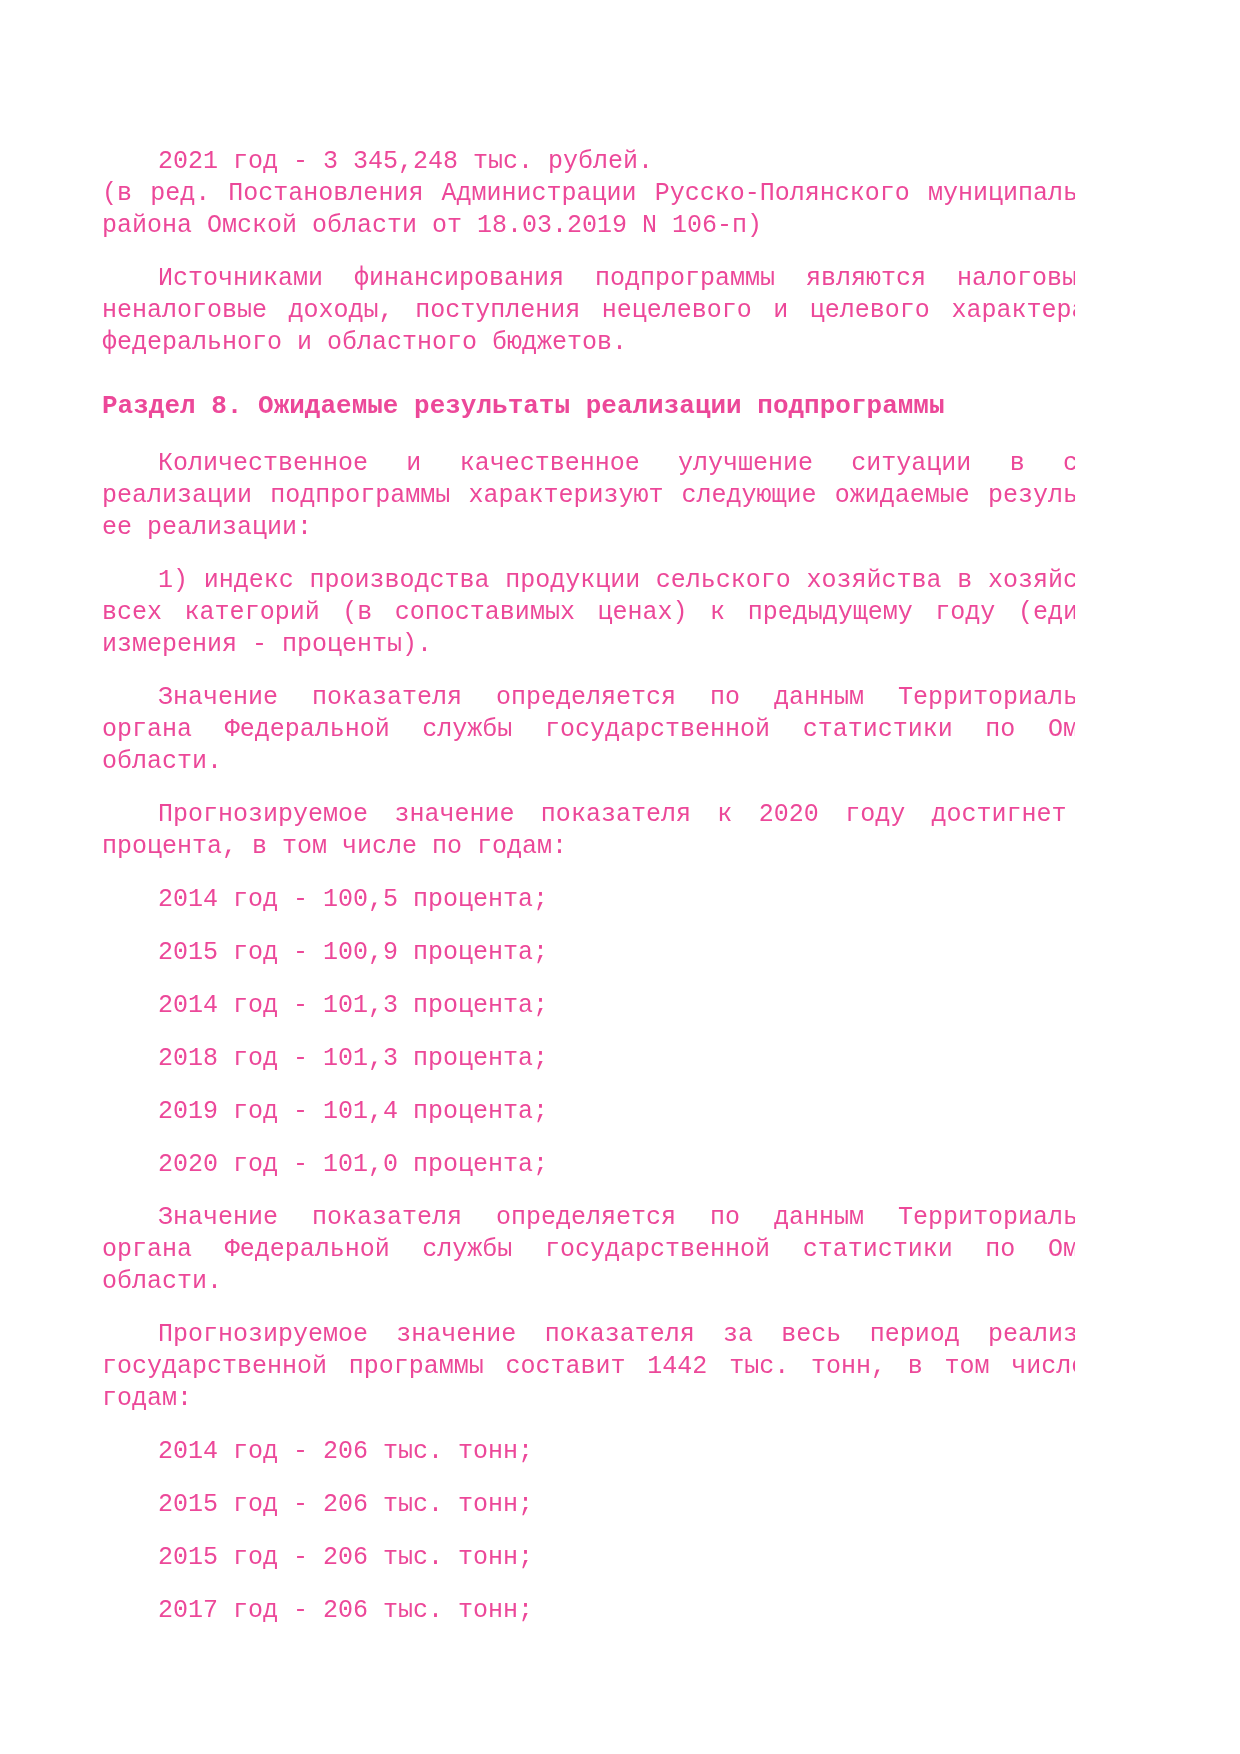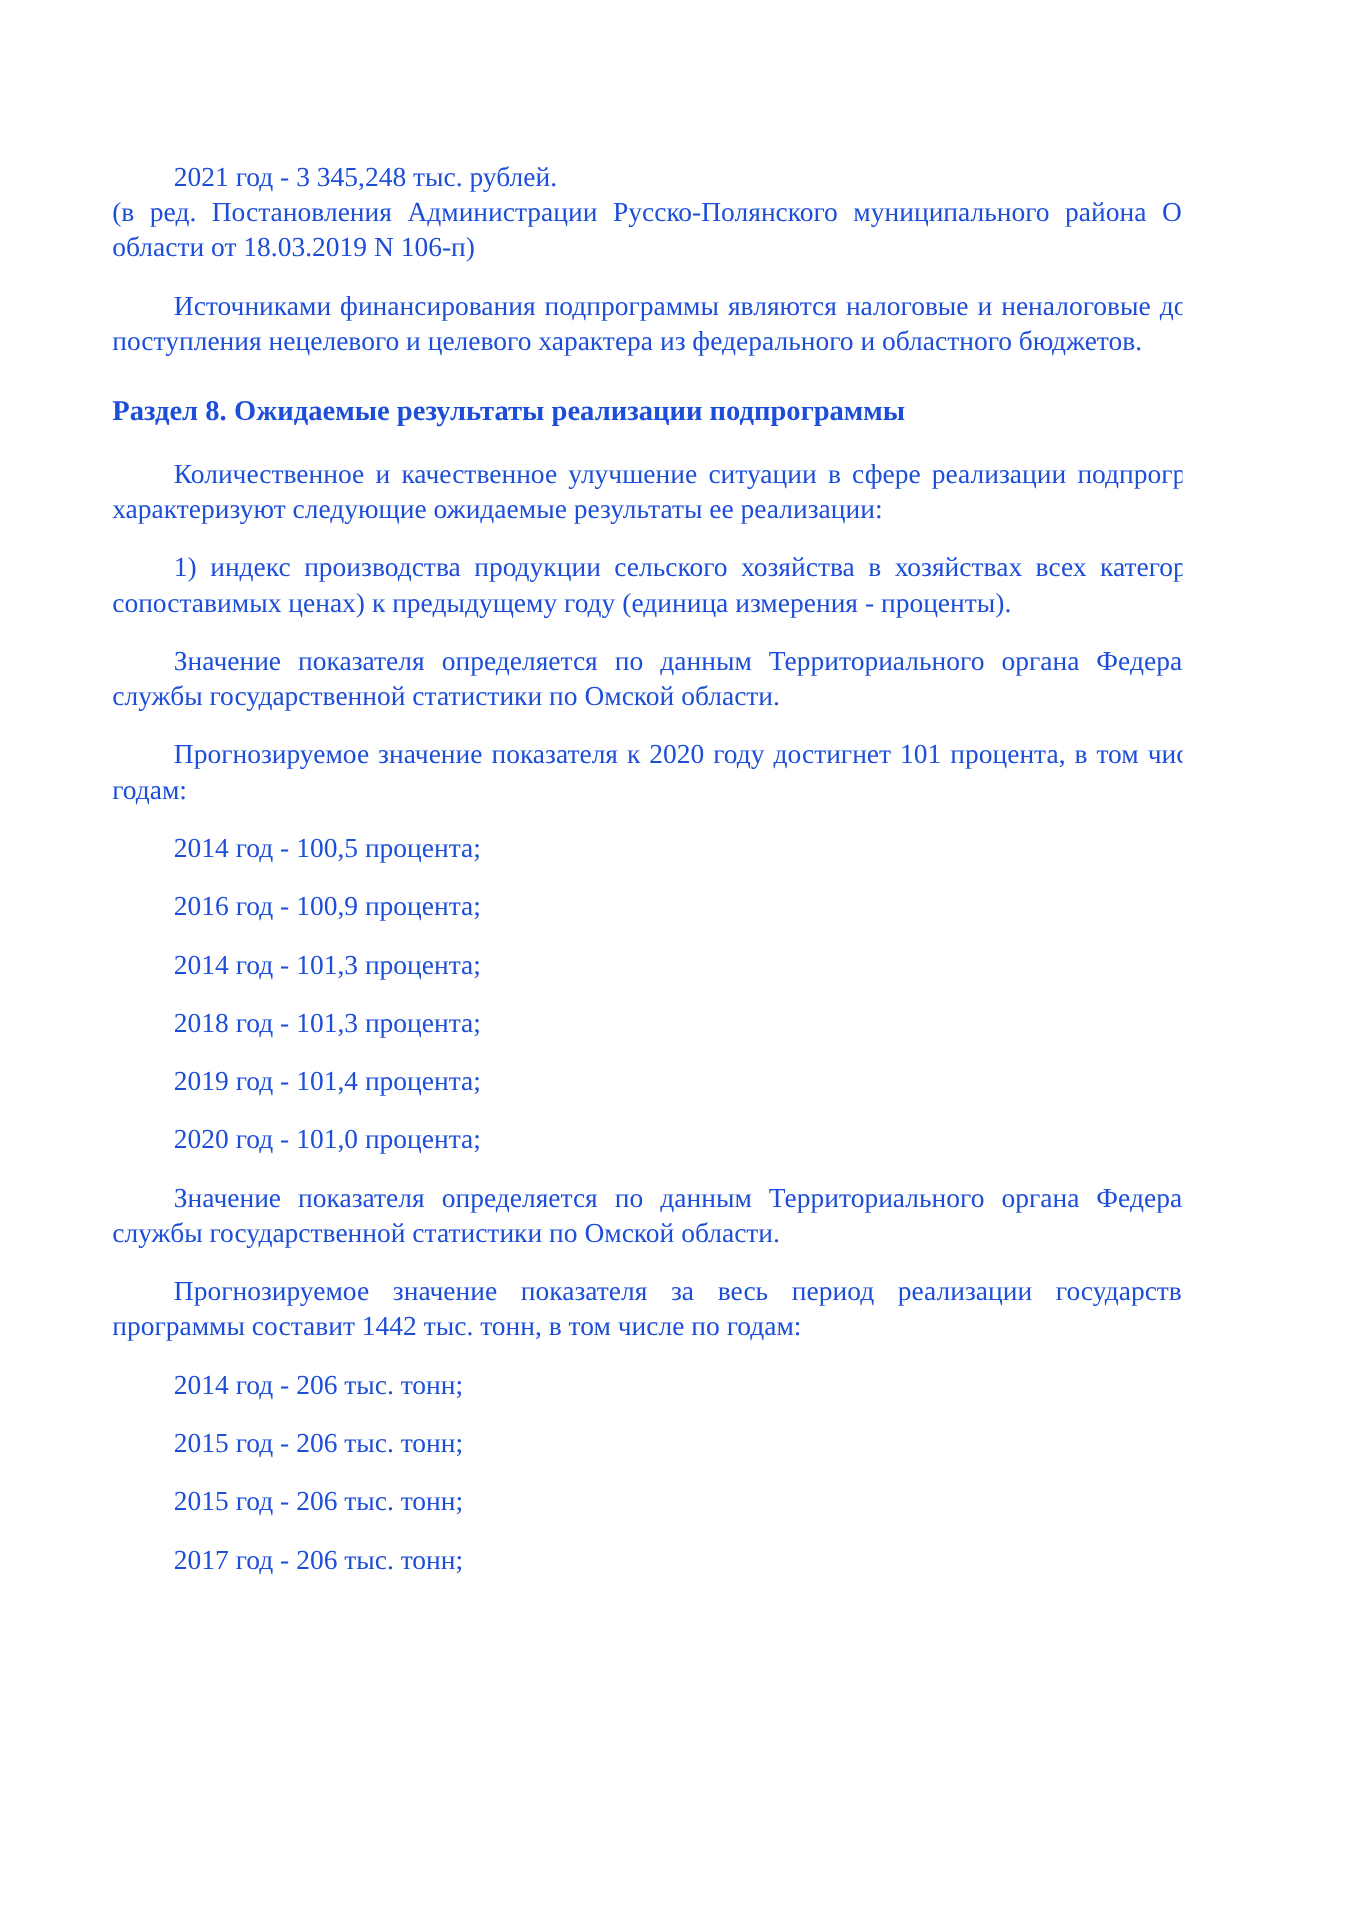--- a/index.html
+++ b/index.html
@@ -6,22 +6,22 @@
     margin: 0;
     padding: 0;
     background: #ffffff;
   }
   .page {
     position: relative;
     width: 1075px;
     height: 1754px;
     background: #ffffff;
     overflow: hidden;
-    font-family: Liberation Serif, serif;
-    color: #1d4ed8;
+    font-family: Liberation Mono, monospace;
+    color: #ec4899;
   }
   .content {
     position: absolute;
     top: 146px;
     left: 102px;
     width: 1036px;
     font-size: 25px;
     line-height: 32px;
   }
   .para {
@@ -60,21 +60,21 @@
 
     <p class="para">Количественное и качественное улучшение ситуации в сфере реализации подпрограммы характеризуют следующие ожидаемые результаты ее реализации:</p>
 
     <p class="para">1) индекс производства продукции сельского хозяйства в хозяйствах всех категорий (в сопоставимых ценах) к предыдущему году (единица измерения - проценты).</p>
 
     <p class="para">Значение показателя определяется по данным Территориального органа Федеральной службы государственной статистики по Омской области.</p>
 
     <p class="para">Прогнозируемое значение показателя к 2020 году достигнет 101 процента, в том числе по годам:</p>
 
     <p class="para">2014 год - 100,5 процента;</p>
-    <p class="para">2016 год - 100,9 процента;</p>
+    <p class="para">2015 год - 100,9 процента;</p>
     <p class="para">2014 год - 101,3 процента;</p>
     <p class="para">2018 год - 101,3 процента;</p>
     <p class="para">2019 год - 101,4 процента;</p>
     <p class="para">2020 год - 101,0 процента;</p>
 
 
     <p class="para">Значение показателя определяется по данным Территориального органа Федеральной службы государственной статистики по Омской области.</p>
 
     <p class="para">Прогнозируемое значение показателя за весь период реализации государственной программы составит 1442 тыс. тонн, в том числе по годам:</p>
 

